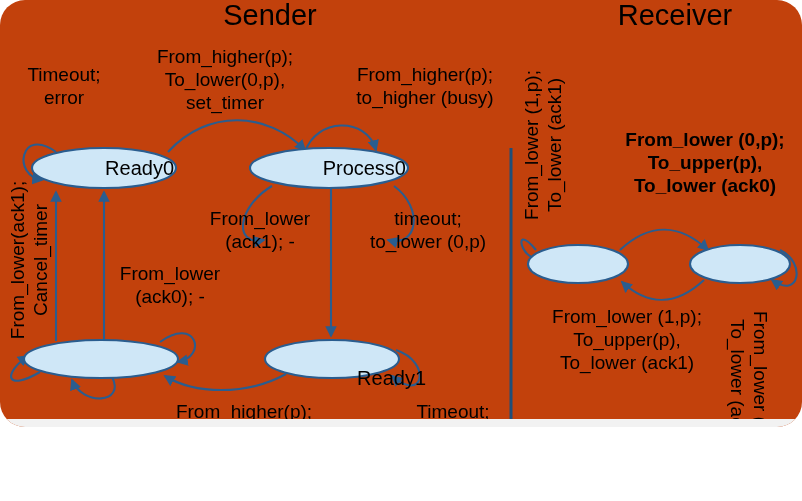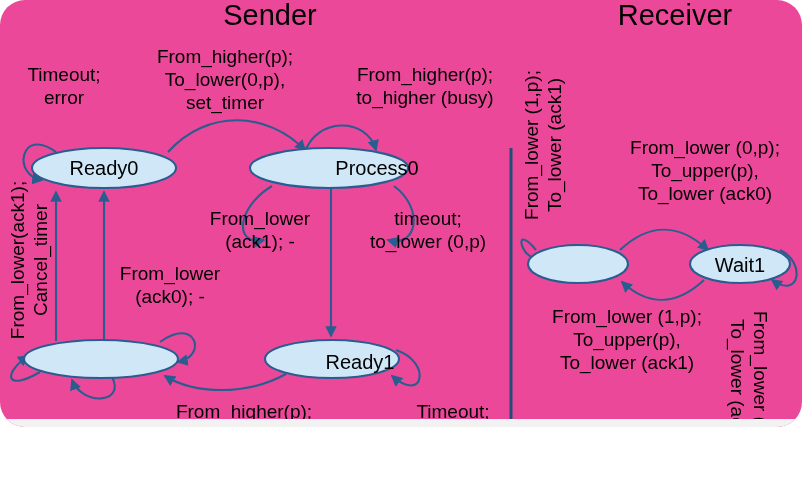--- a/index.html
+++ b/index.html
@@ -9,21 +9,21 @@
     background: #ffffff;
   }
   body {
     font-family: "Liberation Sans", sans-serif;
     color: #000000;
   }
   #canvas {
     position: relative;
     width: 802px;
     height: 427px;
-    background: #ec4899;
+    background: #c2410c;
     overflow: hidden;
     border-radius: 25px;
   }
   #svg-layer {
     position: absolute;
     left: 0;
     top: 0;
     width: 802px;
     height: 501px;
   }
@@ -45,21 +45,21 @@
     white-space: pre;
     text-align: center;
   }
   .state-label {
     position: absolute;
     font-family: "Liberation Sans", sans-serif;
     font-size: 20px;
     line-height: 24px;
     color: #000000;
     white-space: pre;
-    text-align: center;
+    text-align: right;
     pointer-events: none;
   }
   .rot-ccw {
     transform-origin: 0 0;
     transform: rotate(-90deg);
     text-align: center;
   }
   .rot-cw {
     transform-origin: 0 0;
     transform: rotate(90deg);
@@ -132,23 +132,22 @@
         <ellipse cx="332" cy="359" rx="67" ry="19" fill="#cfe7f7" stroke="#2a5d8f" stroke-width="2.1"></ellipse>
         <ellipse cx="578" cy="264" rx="50" ry="19" fill="#cfe7f7" stroke="#2a5d8f" stroke-width="2.1"></ellipse>
         <ellipse cx="740" cy="264" rx="50" ry="19" fill="#cfe7f7" stroke="#2a5d8f" stroke-width="2.1"></ellipse>
       </g>
   </svg>
 
   <div class="title" style="left:170px; top:-2px; width:200px;">Sender</div>
   <div class="title" style="left:580px; top:-2px; width:190px;">Receiver</div>
 
   <div class="state-label" style="left:34px; top:156px; width:140px;">Ready0</div>
-  <div class="state-label" style="left:252px; top:156px; width:154px;margin-left:48px;">Process0</div>
-  <div class="state-label" style="left:266px; top:350px; width:132px;padding-left:28px;">Ready1</div>
-  <div class="state-label" style="left:692px; top:253px; width:96px;">Wait1</div>
+  <div class="state-label" style="left:252px; top:156px; width:154px;">Process0</div>
+  <div class="state-label" style="left:266px; top:366px; width:132px;padding-left:28px;">Ready1</div>
 
   <div class="lbl" style="left:2px; top:63px; width:124px;">Timeout;
 error</div>
 
   <div class="lbl" style="left:125px; top:45px; width:200px;">From_higher(p);
 To_lower(0,p),
 set_timer</div>
 
   <div class="lbl" style="left:325px; top:63px; width:200px;">From_higher(p);
 to_higher (busy)</div>
@@ -171,21 +170,21 @@
   <div class="lbl" style="left:150px; top:400px; width:188px;">From_higher(p);
 To_lower(1,p),
 set_timer</div>
 
   <div class="lbl" style="left:398px; top:400px; width:110px;">Timeout;
 error</div>
 
   <div class="lbl rot-ccw" style="left:520px; top:240px; width:190px;">From_lower (1,p);
 To_lower (ack1)</div>
 
-  <div class="lbl" style="left:610px; top:136px; width:190px;">From_lower (0,p);
+  <div class="lbl" style="left:610px; top:128px; width:190px;font-weight:bold;">From_lower (0,p);
 To_upper(p),
 To_lower (ack0)</div>
 
   <div class="lbl" style="left:532px; top:305px; width:190px;">From_lower (1,p);
 To_upper(p),
 To_lower (ack1)</div>
 
   <div class="lbl rot-cw" style="left:772px; top:296px; width:180px;">From_lower (0,p);
 To_lower (ack0)</div>
 

